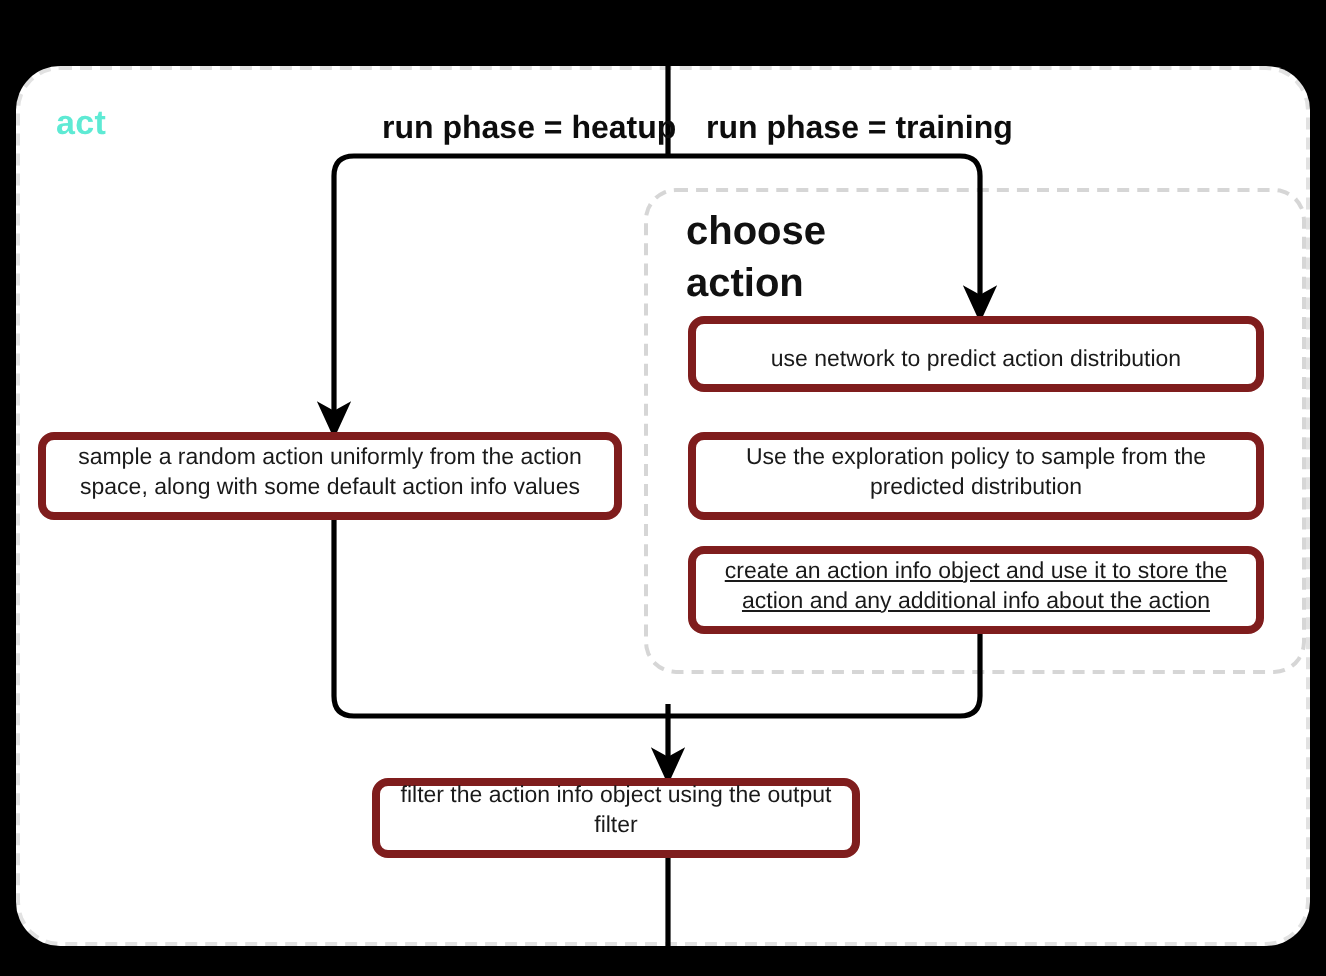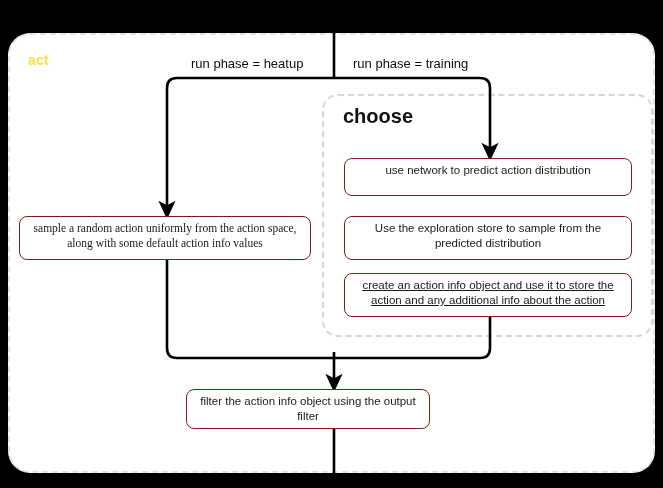--- a/index.html
+++ b/index.html
@@ -31,23 +31,23 @@
     background: #ffffff;
     border: 2px dashed #e2e2e2;
     border-radius: 22px;
     box-sizing: border-box;
   }
 
   .act-title {
     position: absolute;
     left: 28px;
     top: 52px;
-    font-size: 14px;
+    font-size: 17px;
     font-weight: bold;
-    color: #fde047;
+    color: #5eead4;
     letter-spacing: 0.2px;
   }
 
   
   .choose-container {
     position: absolute;
     left: 322px;
     top: 94px;
     width: 331px;
     height: 243px;
@@ -65,47 +65,47 @@
     font-weight: bold;
     color: #111111;
     line-height: 1.28;
     width: 130px;
   }
 
   
   .gbox {
     position: absolute;
     box-sizing: border-box;
-    border: 1px solid #7f1d1d;
+    border: 4px solid #7f1d1d;
     border-radius: 8px;
     background: #ffffff;
     display: flex;
-    align-items: flex-start;
+    align-items: flex-end;
     justify-content: center;
     text-align: center;
     color: #1a1a1a;
     font-size: 11.5px;
     line-height: 1.32;
     padding: 4px 9px;
   }
 
   .gbox span { display: block; }
 
   
-  .box-sample   { left: 19px;  top: 216px; width: 292px; height: 44px; font-family: Liberation Serif, serif; }
+  .box-sample   { left: 19px;  top: 216px; width: 292px; height: 44px; }
   .box-network  { left: 344px; top: 158px; width: 288px; height: 38px; }
   .box-explore  { left: 344px; top: 216px; width: 288px; height: 44px; }
   .box-create   { left: 344px; top: 273px; width: 288px; height: 44px; text-decoration: underline; }
   .box-filter   { left: 186px; top: 389px; width: 244px; height: 40px; }
 
   
   .edge-label {
     position: absolute;
-    font-size: 13px;
-    font-weight: normal;
+    font-size: 16px;
+    font-weight: bold;
     color: #0d0d0d;
     white-space: nowrap;
   }
   .label-heatup   { left: 191px; top: 56px; }
   .label-training { left: 353px; top: 56px; }
 
   
   #edges {
     position: absolute;
     left: 0;
@@ -143,35 +143,36 @@
 
     <path d="M334,352 L334,383" fill="none" stroke="#000000" stroke-width="2.6" marker-end="url(#arrowhead)"></path>
 
     <path d="M334,429 L334,488" fill="none" stroke="#000000" stroke-width="2.6"></path>
   </svg>
 
   <div class="act-title">act</div>
 
   <div class="choose-title">
     <div>choose</div>
+    <div>action</div>
   </div>
 
   <div class="edge-label label-heatup">run phase = heatup</div>
   <div class="edge-label label-training">run phase = training</div>
 
   <div class="gbox box-sample">
     <span>sample a random action uniformly from the action space, along with some default action info values</span>
   </div>
 
   <div class="gbox box-network">
     <span>use network to predict action distribution</span>
   </div>
 
   <div class="gbox box-explore">
-    <span>Use the exploration store to sample from the predicted distribution</span>
+    <span>Use the exploration policy to sample from the predicted distribution</span>
   </div>
 
   <div class="gbox box-create">
     <span>create an action info object and use it to store the action and any additional info about the action</span>
   </div>
 
   <div class="gbox box-filter">
     <span>filter the action info object using the output filter</span>
   </div>
 

